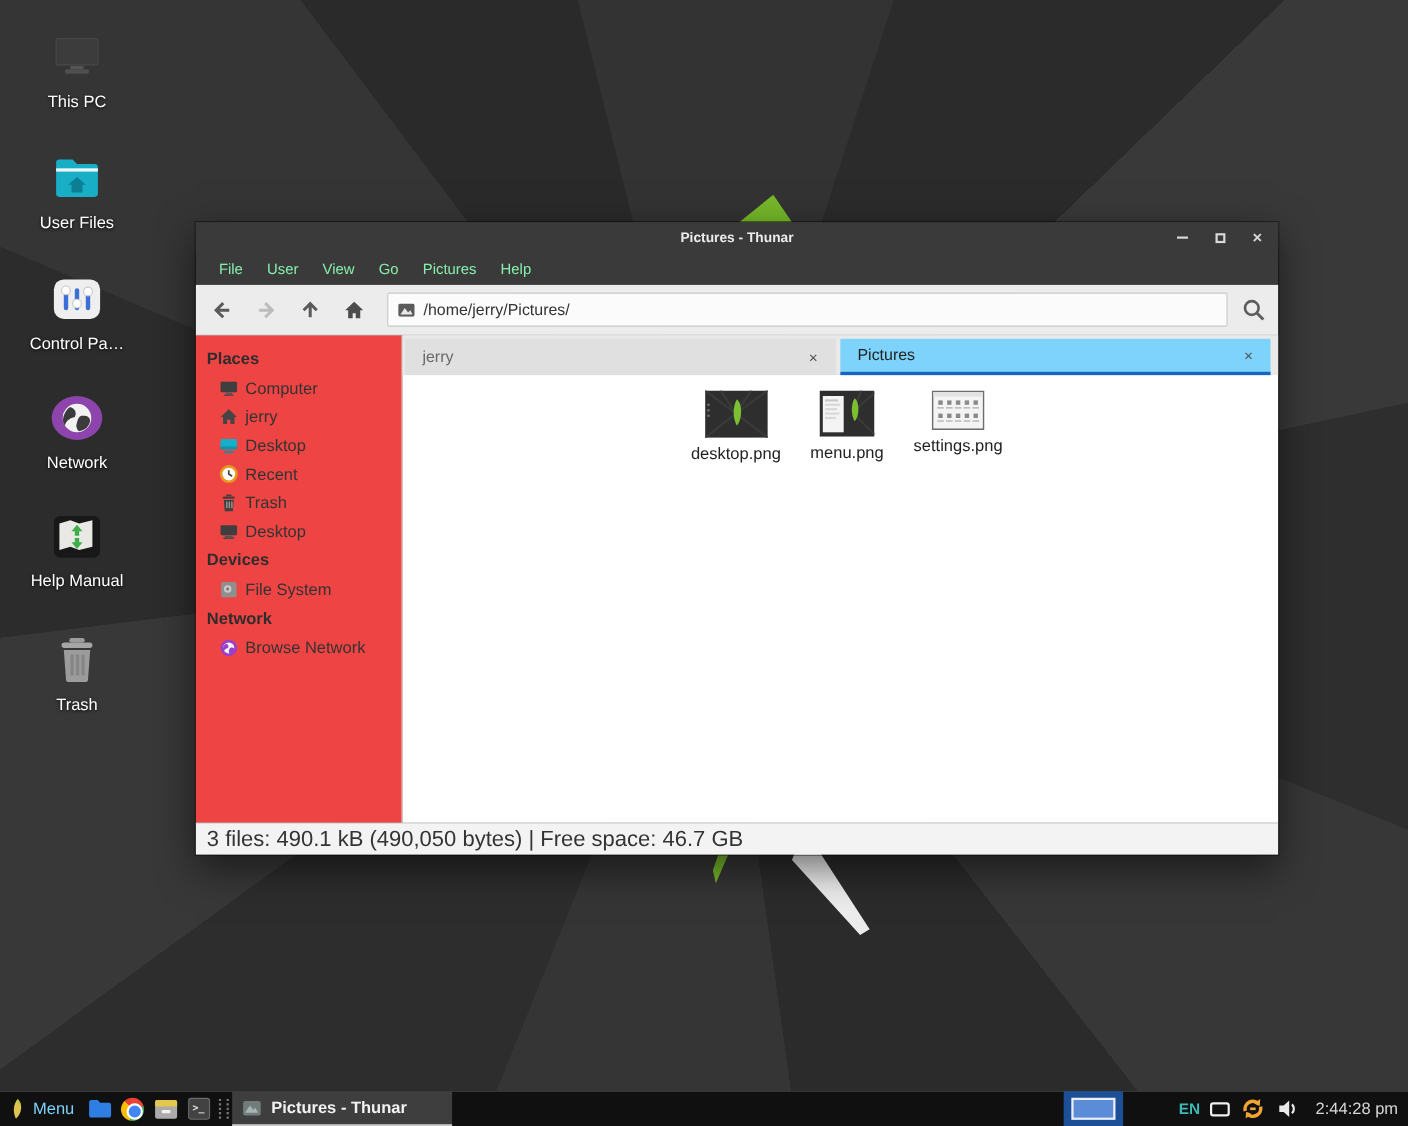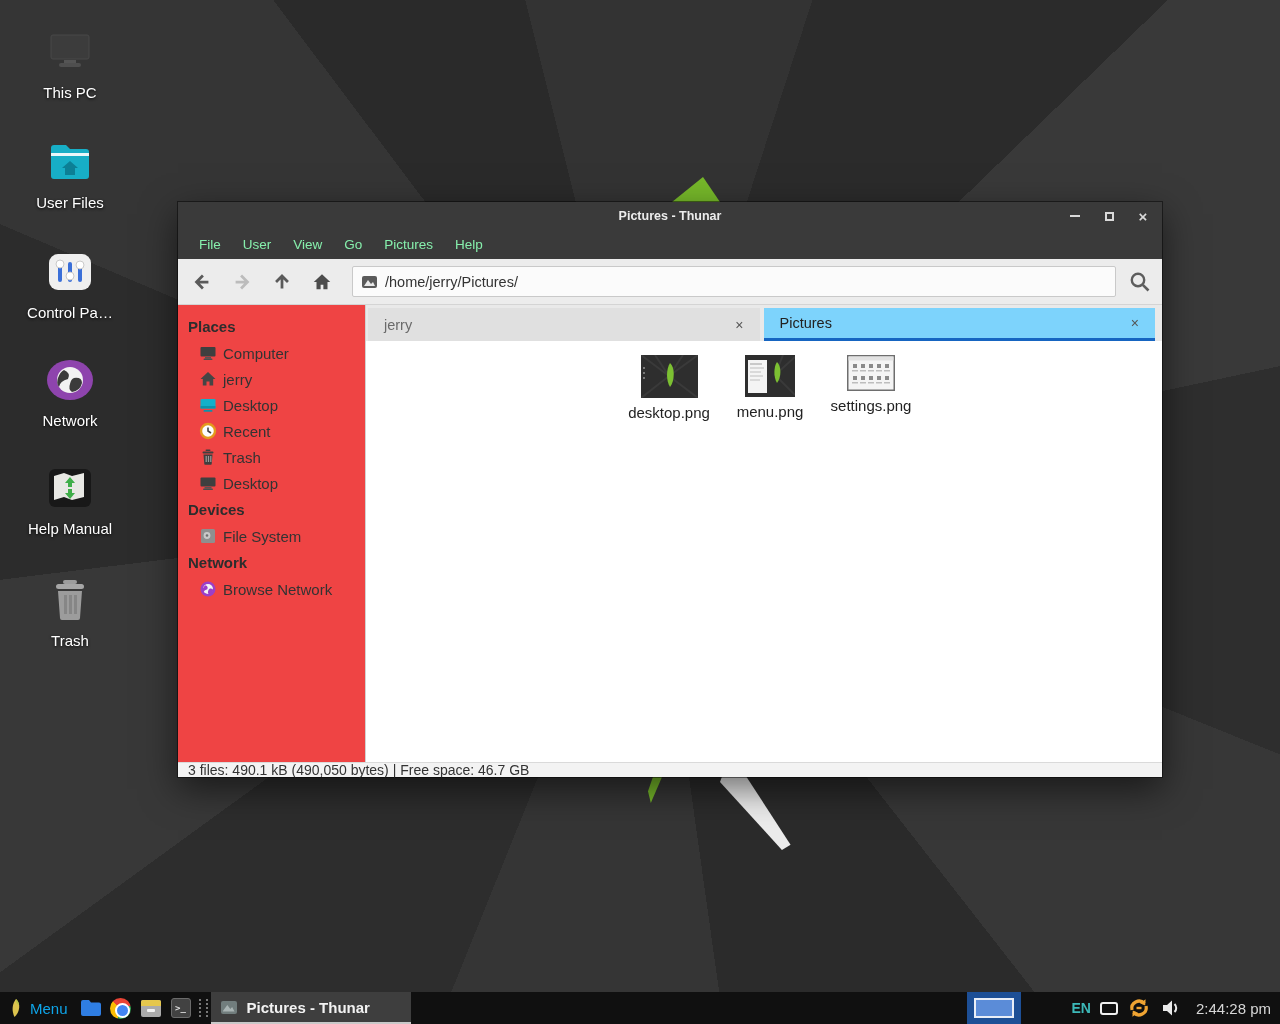--- a/index.html
+++ b/index.html
@@ -72,29 +72,29 @@
   .tab { flex:1; display:flex; align-items:center; padding:0 16px; font-size:14.5px; cursor:default; }
   .tab-inactive { background:#e0e0e0; color:#6a6a6a; }
   .tab-active { background:#7dd3fc; color:#222; border-bottom:3px solid #1665c1; }
   .tab-close { margin-left:auto; color:#555; font-size:14px; cursor:pointer; }
 
   .filearea { flex:1; padding:12px 0 0 12px; display:flex; align-items:flex-start;justify-content:center; }
   .file { width:101px; text-align:center; cursor:default; }
   .thumb { display:block; margin:2px auto 6px auto; }
   .file-label { font-size:15px; color:#222; }
 
-  .statusbar { height:15px; background:#f3f3f3; border-top:1px solid #dadada;
-    display:flex; align-items:center; padding-left:10px; font-size:14px; color:#333;
+  .statusbar { height:29px; background:#f3f3f3; border-top:1px solid #dadada;
+    display:flex; align-items:center; padding-left:10px; font-size:20px; color:#333;
     flex:0 0 auto; }
 
   
   .taskbar { position:absolute; left:0; bottom:0; width:1280px; height:32px;
     background:#101010; display:flex; align-items:center; }
   .tb-menu { display:flex; align-items:center; gap:8px; padding:0 8px; height:100%; cursor:pointer; }
-  .tb-menu-label { color:#0ea5e9; font-size:15px; }
+  .tb-menu-label { color:#7dd3fc; font-size:15px; }
   .tb-launch { width:30px; height:32px; display:flex; align-items:center; justify-content:center; cursor:pointer; }
   .chrome { width:21px; height:21px; border-radius:50%; position:relative;
     background:conic-gradient(from -45deg, #ea4335 0 120deg, #4285f4 120deg 122deg,
       #34a853 122deg 240deg, #fbbc05 240deg 360deg); }
   .chrome::before { content:""; position:absolute; left:5px; top:5px; width:11px; height:11px;
     border-radius:50%; background:#4285f4; border:2px solid #fff; }
   .archive { width:20px; height:17px; background:#ababab; border-radius:2px; position:relative; }
   .archive::before { content:""; position:absolute; left:0; top:0; width:20px; height:6px;
     background:#e5c74d; border-radius:2px 2px 0 0; }
   .archive::after { content:""; position:absolute; left:6px; top:9px; width:8px; height:3px;

